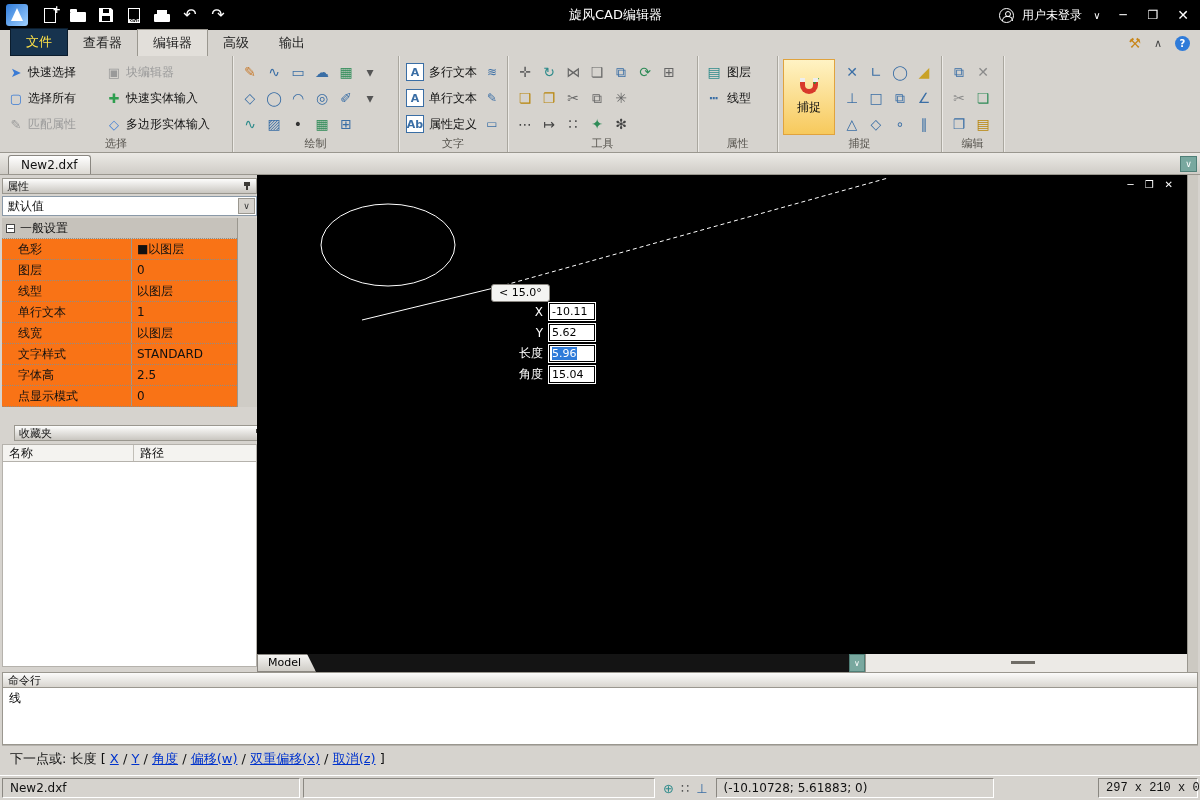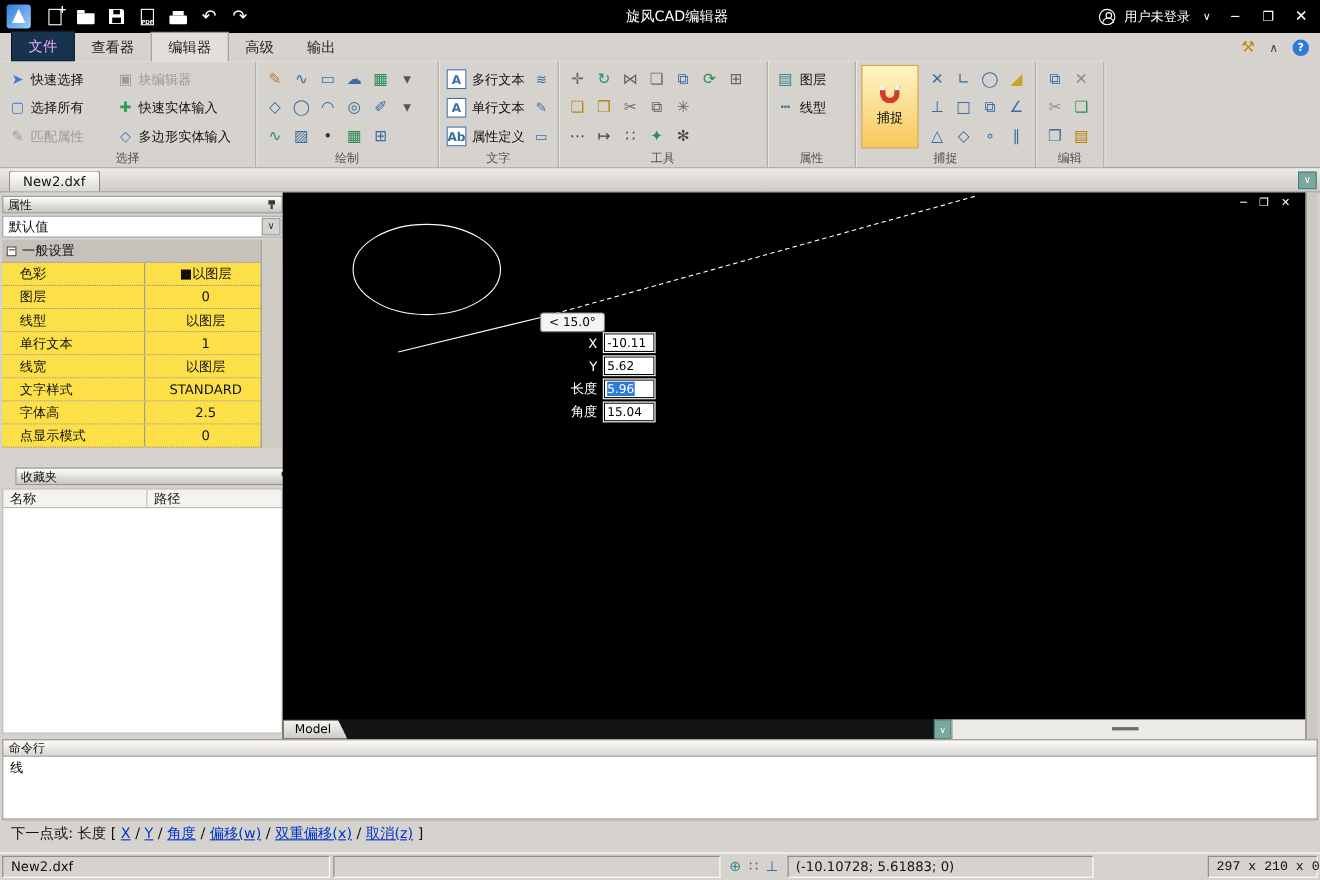--- a/index.html
+++ b/index.html
@@ -32,21 +32,21 @@
   .avatar::before { content:""; position:absolute; top:2px; left:5px; width:4px; height:4px; border:1px solid #fff; border-radius:50%; }
   .avatar::after { content:""; position:absolute; bottom:1px; left:2px; width:9px; height:4px; border:1px solid #fff; border-bottom:none; border-radius:5px 5px 0 0; }
   .user-label { font-size:12px; color:#fff; }
   .win-glyph { color:#fff; font-size:12px; width:22px; text-align:center; }
   .win-glyph.close { font-size:14px; }
 
   
   .menubar { position:absolute; top:30px; left:0; width:1200px; height:26px; background:#d6d3ce;
              display:flex; align-items:flex-end; padding-left:10px; }
   .mtab { padding:4px 15px; font-size:13px; color:#222; }
-  .mtab-file { background:#17334e; color:#f0abfc; border:1px solid #0b1c2c; }
+  .mtab-file { background:#17334e; color:#fde047; border:1px solid #0b1c2c; }
   .mtab-active { background:#e2dfda; border:1px solid #9a978f; border-bottom:none; }
   .menubar-right { position:absolute; right:10px; top:5px; display:flex; align-items:center; gap:13px; }
   .wrench { color:#c8861a; font-size:14px; }
   .collapse { color:#444; font-size:11px; }
   .help-circle { width:15px; height:15px; border-radius:50%; background:#2f7bd9; color:#fff; font-size:10px;
                  display:flex; align-items:center; justify-content:center; font-weight:700; }
 
   
   .ribbon { position:absolute; top:56px; left:0; width:1200px; height:97px; background:#d6d3ce;
             border-bottom:1px solid #9a978f; display:flex; }
@@ -99,23 +99,23 @@
   .preset-dd { position:absolute; left:0; top:21px; width:255px; height:20px; background:#fff;
                border:1px solid #8a99a8; font-size:12px; display:flex; align-items:center; padding-left:5px; }
   .dd-arrow { position:absolute; right:1px; top:1px; bottom:1px; width:17px; background:#d6d3ce;
               border:1px solid #9a978f; display:flex; align-items:center; justify-content:center; font-size:9px; color:#333; }
   .grid-wrap { position:absolute; left:0; top:43px; width:255px; }
   .grid-side { position:absolute; right:0; top:0; bottom:0; width:20px; background:#cfccc6; border-left:1px solid #9a978f; }
   .psec { display:flex; align-items:center; gap:5px; height:21px; background:#c6c2bb;
           border-bottom:1px dotted #8f8c86; padding-left:4px; padding-right:20px; }
   .secbox { width:9px; height:9px; border:1px solid #444; background:#fff; font-size:9px; line-height:7px;
             text-align:center; color:#000; }
-  .prow { display:flex; height:21px; background:#fde047; border-bottom:1px dotted #8f8c86; margin-right:20px; }
+  .prow { display:flex; height:21px; background:#f97316; border-bottom:1px dotted #8f8c86; margin-right:20px; }
   .pname { width:130px; padding-left:16px; line-height:20px; border-right:1px solid #9a978f; overflow:hidden; white-space:nowrap; }
-  .pval { flex:1; padding-left:5px; line-height:20px; overflow:hidden; white-space:nowrap;text-align:center; }
+  .pval { flex:1; padding-left:5px; line-height:20px; overflow:hidden; white-space:nowrap; }
   .fav-title { position:absolute; left:12px; top:250px; width:255px; }
   .fav-head { position:absolute; left:0; top:269px; width:255px; height:18px; background:#f4f3f0;
               border:1px solid #b5b2ac; display:flex; }
   .fav-col1 { width:131px; padding-left:6px; line-height:16px; border-right:1px solid #c2bfb8; }
   .fav-col2 { flex:1; padding-left:6px; line-height:16px; }
   .fav-body { position:absolute; left:0; top:287px; width:255px; height:205px; background:#fff;
               border:1px solid #b5b2ac; border-top:none; }
 
   
   .canvas { position:absolute; left:257px; top:175px; width:930px; height:497px; background:#000; overflow:hidden; }

